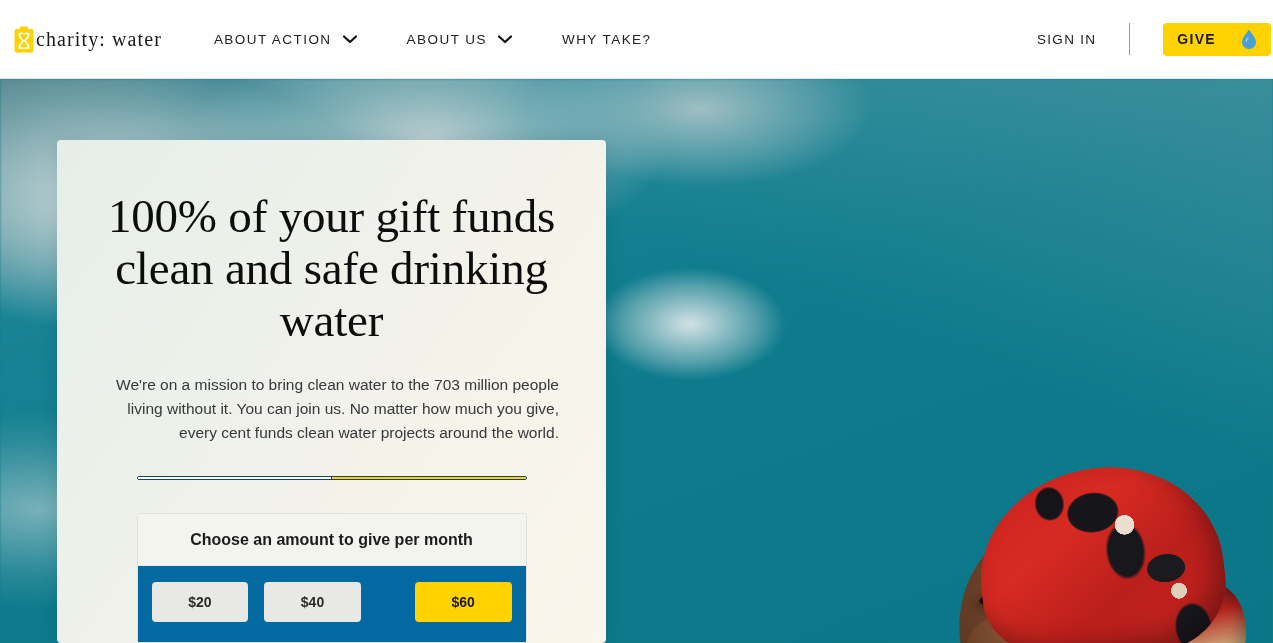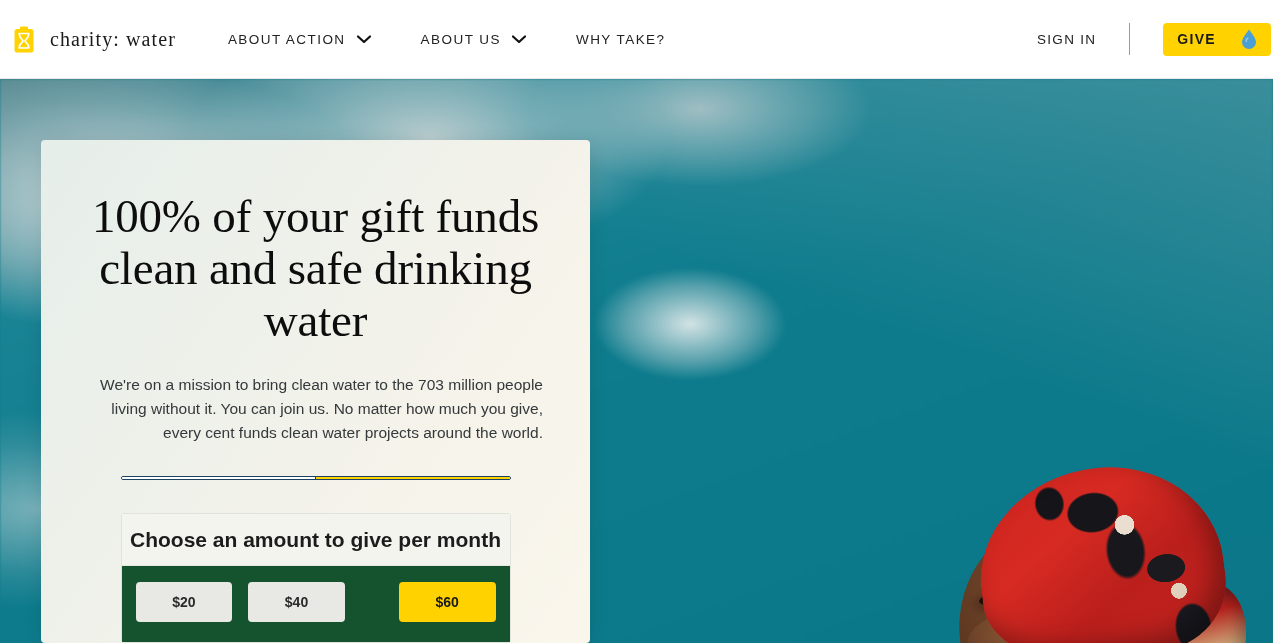--- a/index.html
+++ b/index.html
@@ -15,21 +15,21 @@
     position:absolute; top:0; left:0; width:1273px; height:79px;
     background:#ffffff; z-index:30;
     display:flex; align-items:center;
     border-bottom:1px solid #e8e8e8;
   }
   .brand { display:flex; align-items:center; margin-left:14px; }
   .jerry-can { width:20px; height:27px; flex:0 0 auto; }
   .brand-text {
     font-family:"Liberation Serif", serif;
     font-size:20px; letter-spacing:1.1px; color:#1a1a1a;
-    margin-left:16px; white-space:nowrap;
+    margin-left:2px; white-space:nowrap;
   }
   .nav { display:flex; align-items:center; margin-left:52px; }
   .nav-item {
     display:flex; align-items:center; cursor:pointer;
     margin-right:50px; white-space:nowrap;
   }
   .nav-label {
     font-size:13.5px; letter-spacing:1.45px; color:#222; font-weight:500;
   }
   .chev { margin-left:11px; display:block; }
@@ -123,21 +123,21 @@
   .scarf-tail {
     position:absolute; left:212px; top:128px; width:88px; height:118px;
     background:linear-gradient(155deg,#171720 0%, #b4201c 32%, #cfa87a 58%, #e3d6c0 74%, #1a1a22 100%);
     border-radius:40% 44% 48% 40% / 44% 48% 50% 44%;
     transform:rotate(10deg);
     box-shadow:inset -6px -8px 18px rgba(0,0,0,0.4);
   }
 
   
   .card {
-    position:absolute; left:41px; top:140px; width:549px; height:503px;
+    position:absolute; left:57px; top:140px; width:549px; height:503px;
     background:linear-gradient(125deg,#e6eee9 0%, #eef1ea 38%, #f6f3ea 68%, #faf6ec 100%);
     border-radius:4px;
     box-shadow:0 2px 18px rgba(0,0,0,0.10);
     z-index:20;
     display:flex; flex-direction:column; align-items:center;
     padding:0 40px;
     overflow:hidden;
   }
   .headline {
     font-family:"Liberation Serif", serif;
@@ -165,25 +165,25 @@
     margin-top:33px; width:390px;
     border:1px solid #e2e2dd; border-radius:3px;
     background:#fbfaf6;
   }
   .amount-head {
     height:52px; display:flex; align-items:center; justify-content:center;
     border-bottom:1px solid #e8e8e3;
     background:#f4f4ef;
   }
   .amount-head span {
-    font-size:21px; font-weight:700; color:#1c1c1c;
+    font-size:16px; font-weight:700; color:#1c1c1c;
   }
   .amount-row {
     display:flex; gap:16px; padding:16px 14px 20px 14px;
-    background:#14532d;
+    background:#0369a1;
   }
   .amt {
     flex:1; height:40px; border:none; border-radius:4px; cursor:pointer;
     background:#e8e9e4; color:#2a2a2a;
     font-family:"Liberation Sans", sans-serif;
     font-size:14px; font-weight:600;
   }
   .amt.selected { background:#ffd200; color:#1a1a1a;margin-left:38px; }
 </style>
 </head>

